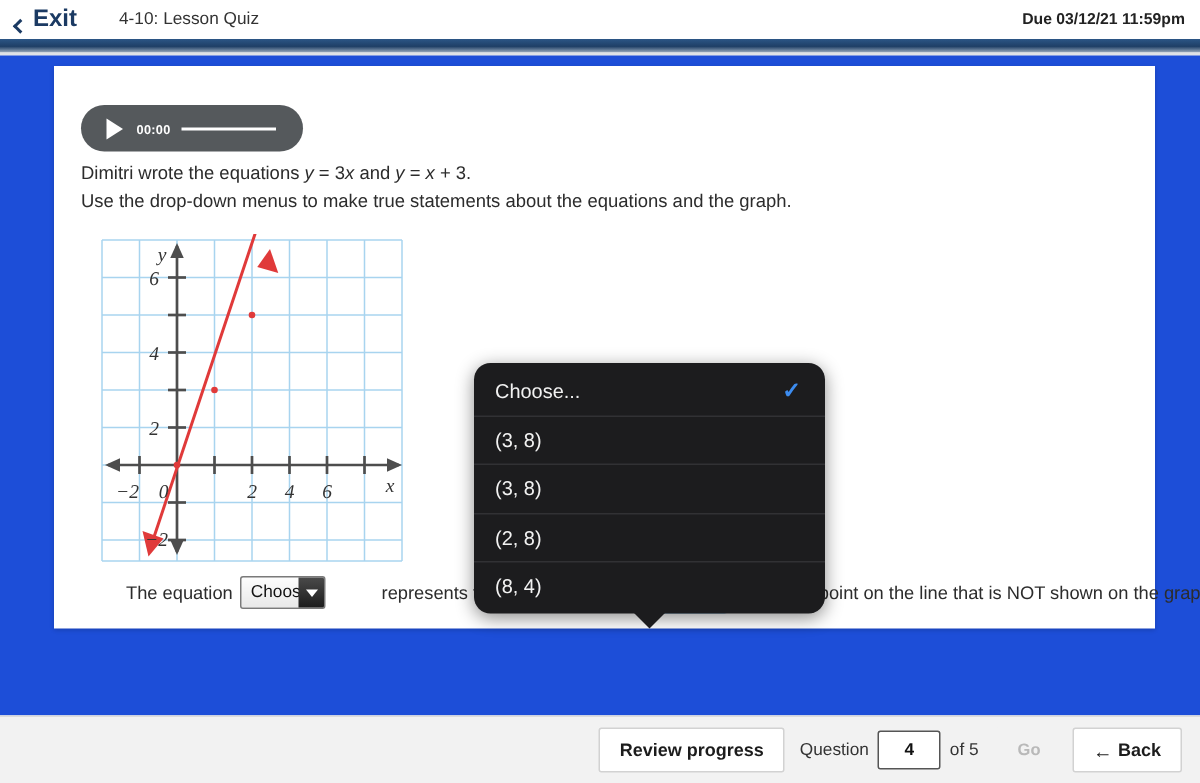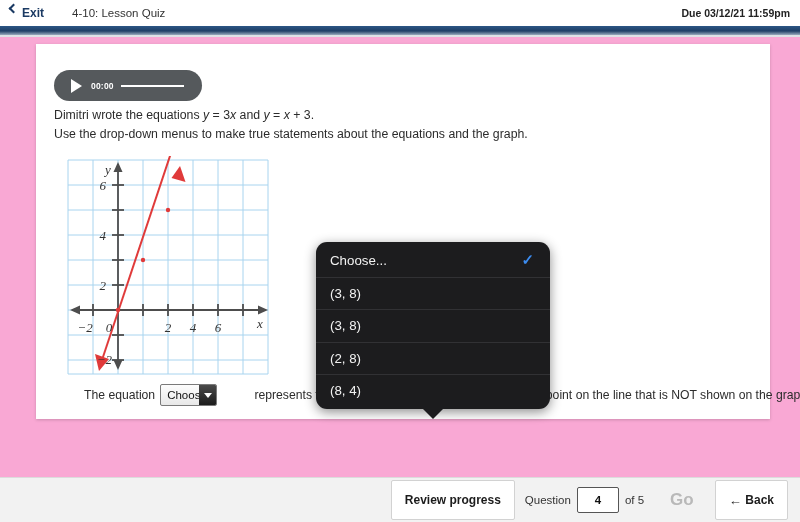--- a/index.html
+++ b/index.html
@@ -11,23 +11,23 @@
     background: #f0f0f0;
   }
 
   
   .topbar {
     position: absolute; left: 0; top: 0; width: 800px; height: 26px;
     background: #ffffff;
     display: flex; align-items: center;
   }
   .exit-btn {
-    display: flex; align-items: flex-start; gap: 5px;
+    display: flex; align-items: flex-end; gap: 5px;
     margin-left: 10px;
-    font-size: 12px; font-weight: bold; color: #1b3a63;
+    font-size: 16px; font-weight: bold; color: #1b3a63;
     cursor: pointer;
   }
   .chev-left {
     display: inline-block; width: 7px; height: 7px;
     border-left: 2px solid #1b3a63; border-bottom: 2px solid #1b3a63;
     transform: rotate(45deg);
     position: relative; top: -1px;
   }
   .quiz-title {
     margin-left: 28px;
@@ -43,21 +43,21 @@
     background: linear-gradient(to bottom, #2c5686 0%, #1f3f66 55%, #9aabbd 100%);
   }
   .bluebar-edge {
     position: absolute; left: 0; top: 35px; width: 800px; height: 2px;
     background: #dfe2e6;
   }
 
   
   .page {
     position: absolute; left: 0; top: 37px; width: 800px; height: 440px;
-    background: #f9a8d4;
+    background: #1d4ed8;
   }
 
   .card {
     position: absolute; left: 36px; top: 7px;
     width: 734px; height: 375px;
     background: #ffffff;
     box-shadow: 0 1px 3px rgba(0,0,0,0.18);
   }
 
   
@@ -176,21 +176,21 @@
   
   .bottombar {
     position: absolute; left: 0; top: 477px;
     width: 800px; height: 45px;
     background: #f2f2f2;
     border-top: 1px solid #dcdcdc;
     display: flex; align-items: center; justify-content: flex-end;
   }
   .nav-grp { display: flex; align-items: center; height: 34px; margin-right: 12px; }
   .nav-btn {
-    height: 40px;
+    height: 30px;
     background: #ffffff;
     border: 1px solid #d2d2d2;
     border-radius: 2px;
     display: flex; align-items: center; justify-content: center;
     padding: 0 13px;
     font-size: 12px; font-weight: bold; color: #1c1c1c;
     cursor: pointer;
     margin-left: 7px;
   }
   .qbox {
@@ -203,21 +203,21 @@
     border: 1px solid #555; border-radius: 2px;
     background: #fff;
     font-size: 11.5px; font-weight: bold; color: #111;
     text-align: center;
     font-family: "Liberation Sans", sans-serif;
     padding: 0;
   }
   .go-btn {
     height: 30px; padding: 0 14px;
     background: #f2f2f2; border: none;
-    color: #b9b9b9; font-size: 17px; font-weight: bold;
+    color: #b9b9b9; font-size: 11px; font-weight: bold;
     margin-left: 6px;
     border-radius: 2px;
     cursor: default;
   }
   .arrow-glyph { font-size: 13px; font-weight: bold; }
 </style>
 </head>
 <body>
 
 <div class="topbar">

